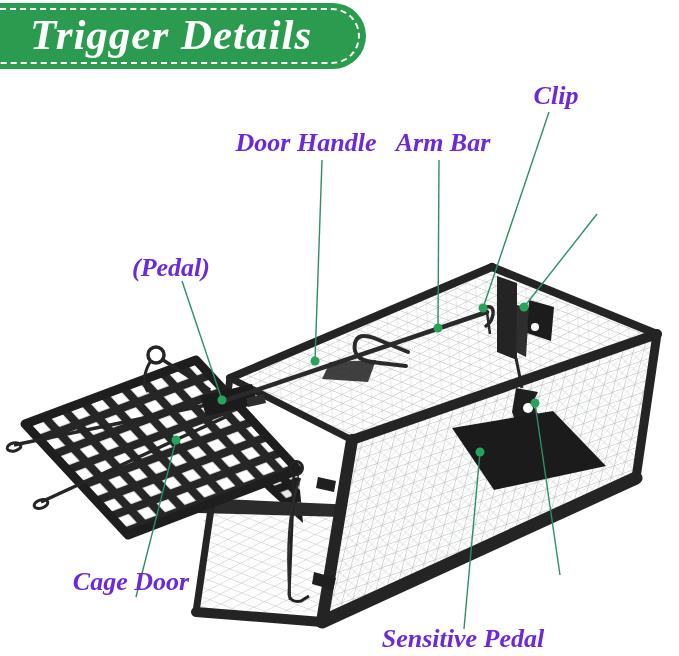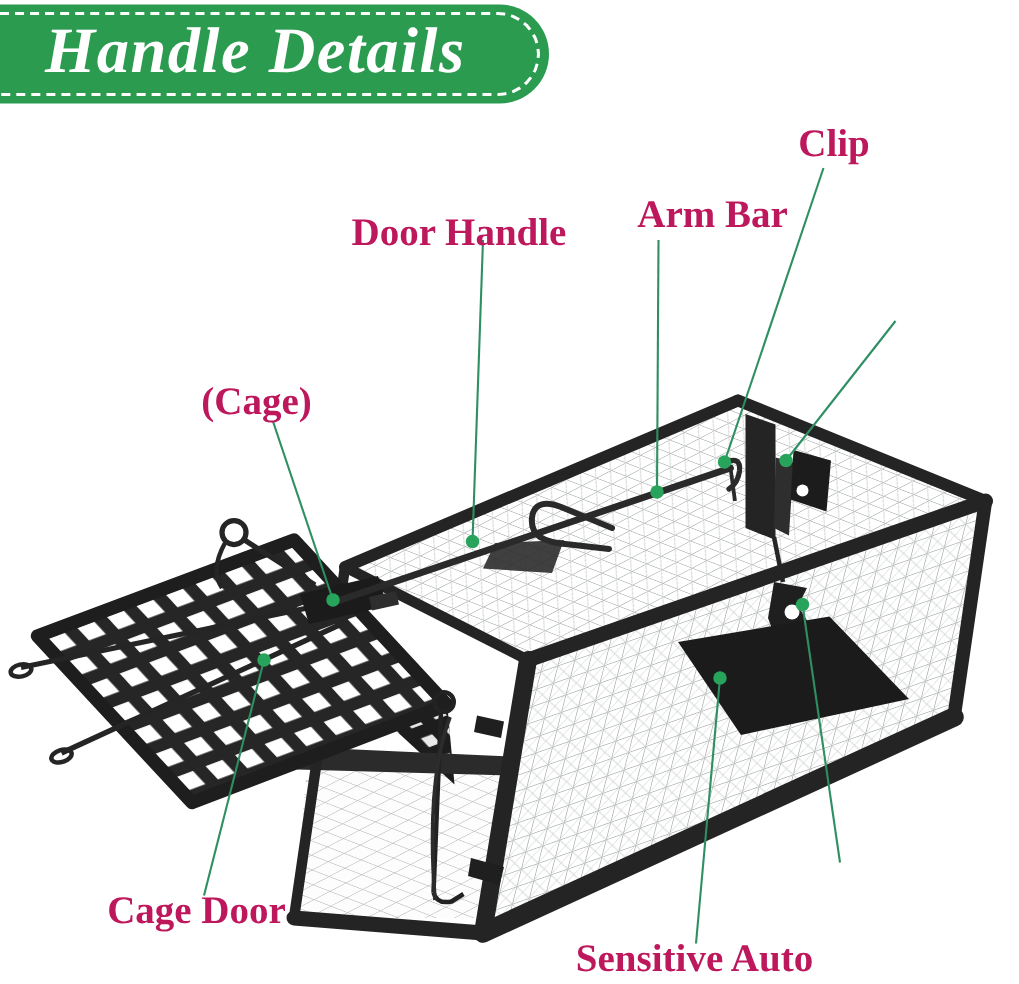--- a/index.html
+++ b/index.html
@@ -23,21 +23,21 @@
   }
   .banner-title{
     position:absolute;left:30px;top:0;height:66px;line-height:64px;
     font-size:43px;font-weight:700;font-style:italic;color:#ffffff;
     white-space:nowrap;letter-spacing:1px;
   }
 
   
   .lbl{
     position:absolute;transform:translateX(-50%);
-    font-size:26px;font-weight:700;color:#be185d;
+    font-size:26px;font-weight:700;font-style:italic;color:#6d28d9;
     white-space:nowrap;text-align:right;line-height:20px;
   }
 </style>
 </head>
 <body>
 
 <div class="stage">
 
   <svg class="scene" width="679" height="656" viewBox="0 0 679 656">
     <defs>
@@ -151,26 +151,26 @@
       <circle cx="524" cy="307" r="4.5"></circle>
       <circle cx="222" cy="400" r="4.5"></circle>
       <circle cx="176" cy="440" r="4.5"></circle>
       <circle cx="535" cy="403" r="4.5"></circle>
       <circle cx="480" cy="452" r="4.5"></circle>
     </g>
   </svg>
 
   <div class="banner">
     <div class="banner-dash"></div>
-    <div class="banner-title">Handle Details</div>
+    <div class="banner-title">Trigger Details</div>
   </div>
 
   <div class="lbl" style="left:556px;top:86px;">Clip</div>
-  <div class="lbl" style="left:306px;top:133px;margin-top:12px;">Door Handle</div>
-  <div class="lbl" style="left:443px;top:133px;margin-left:32px;">Arm Bar</div>
+  <div class="lbl" style="left:306px;top:133px;">Door Handle</div>
+  <div class="lbl" style="left:443px;top:133px;">Arm Bar</div>
   <div class="lbl" style="left:171px;top:238px;">
     <br>
-    <span>(Cage)</span>
+    <span>(Pedal)</span>
   </div>
-  <div class="lbl" style="left:131px;top:597px;">Cage Door</div>
-  <div class="lbl" style="left:463px;top:629px;">Sensitive Auto</div>
+  <div class="lbl" style="left:131px;top:572px;">Cage Door</div>
+  <div class="lbl" style="left:463px;top:629px;">Sensitive Pedal</div>
 
 </div>
 
 </body></html>

